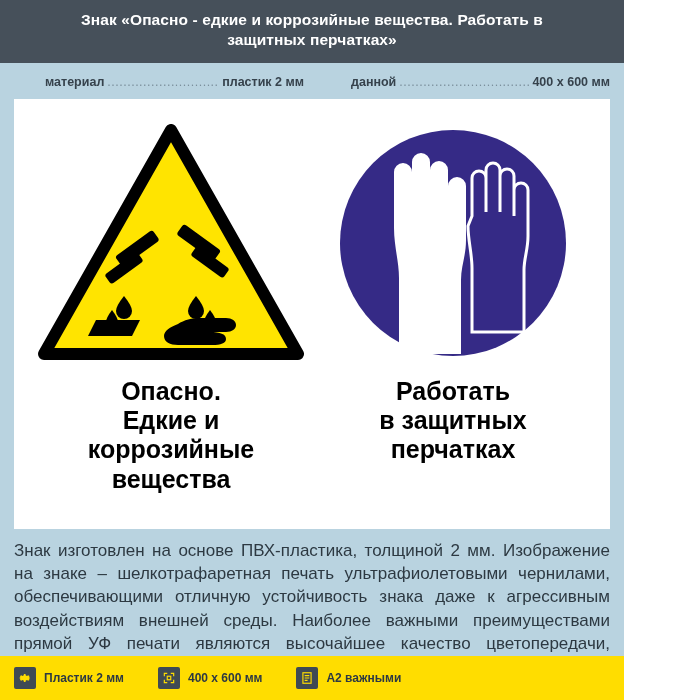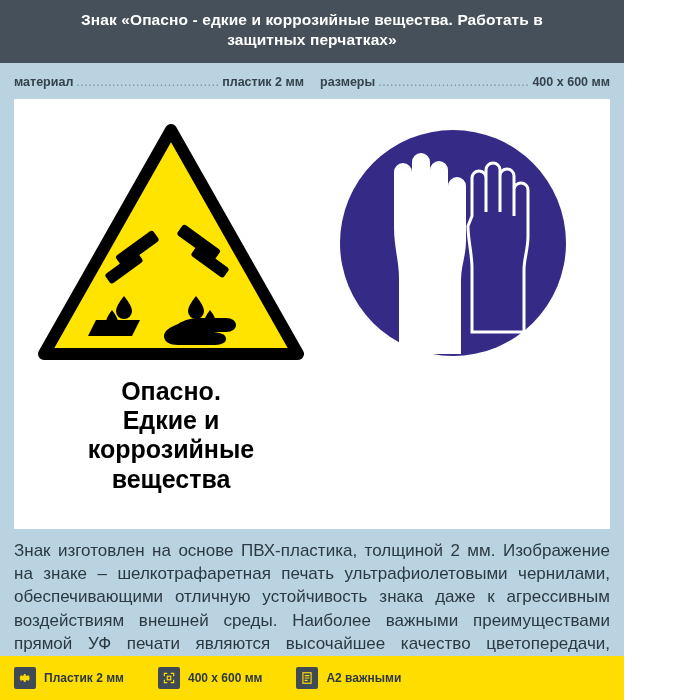--- a/index.html
+++ b/index.html
@@ -39,20 +39,21 @@
     display: flex;
     align-items: baseline;
     flex: 1 1 0;
     white-space: nowrap;
     overflow: hidden;
   }
   .spec .label {
     font-weight: bold;
     color: #36424c;
     font-size: 12.5px;
+    margin-left: 31px;
   }
   .spec .dots {
     flex: 1 1 auto;
     margin: 0 3px;
     overflow: hidden;
     color: #7b8f9c;
     font-size: 12.5px;
     letter-spacing: 0.5px;
     white-space: nowrap;
   }
@@ -139,21 +140,21 @@
 
   <div class="header">Знак «Опасно - едкие и коррозийные вещества. Работать в защитных перчатках»</div>
 
   <div class="specs">
     <div class="spec">
       <span class="label">материал</span>
       <span class="dots">...............................................................</span>
       <span class="value">пластик 2 мм</span>
     </div>
     <div class="spec">
-      <span class="label">размеры</span>
+      <span class="label">данной</span>
       <span class="dots">...............................................................</span>
       <span class="value">400 x 600 мм</span>
     </div>
   </div>
 
   <div class="card-wrap">
     <div class="sign">
 
       <div class="panel">
         <div class="graphic">
@@ -189,20 +190,21 @@
 
             <g transform="translate(126,40)">
               <path d="M8 48 c0 -16 0 -28 0 -38 a7 7 0 0 1 14 0 c0 10 0 24 0 34 l0 -42 a7 7 0 0 1 14 0 l0 42 l0 -36 a7 7 0 0 1 14 0 l0 40 l0 -26 a7 7 0 0 1 14 0 l0 46 c0 14 -4 22 -4 34 l0 62 l-52 0 l0 -64 c0 -14 -4 -28 -4 -42 z" fill="none" stroke="#ffffff" stroke-width="3"></path>
             </g>
 
             <g transform="translate(46,34)">
               <path d="M10 54 c0 -18 0 -32 0 -44 a9 9 0 0 1 18 0 c0 12 0 28 0 40 l0 -50 a9 9 0 0 1 18 0 l0 50 l0 -42 a9 9 0 0 1 18 0 l0 46 l0 -30 a9 9 0 0 1 18 0 l0 54 c0 16 -5 26 -5 40 l0 74 l-62 0 l0 -76 c0 -16 -5 -32 -5 -50 z" fill="#ffffff"></path>
             </g>
           </svg>
         </div>
+        <div class="caption">Работать<br>в защитных<br>перчатках</div>
       </div>
 
     </div>
   </div>
 
   <div class="desc">Знак изготовлен на основе ПВХ-пластика, толщиной 2 мм. Изображение на знаке – шелкотрафаретная печать ультрафиолетовыми чернилами, обеспечивающими отличную устойчивость знака даже к агрессивным воздействиям внешней среды. Наиболее важными преимуществами прямой УФ печати являются высочайшее качество цветопередачи, долговечность и экологичность. Благодаря использованию данной технологии мы добились невысокой стоимости и увеличенного срока службы – до 5 лет вне помещения</div>
 
   <div class="footer">
     <div class="foot-item">
       <span class="foot-icon">

